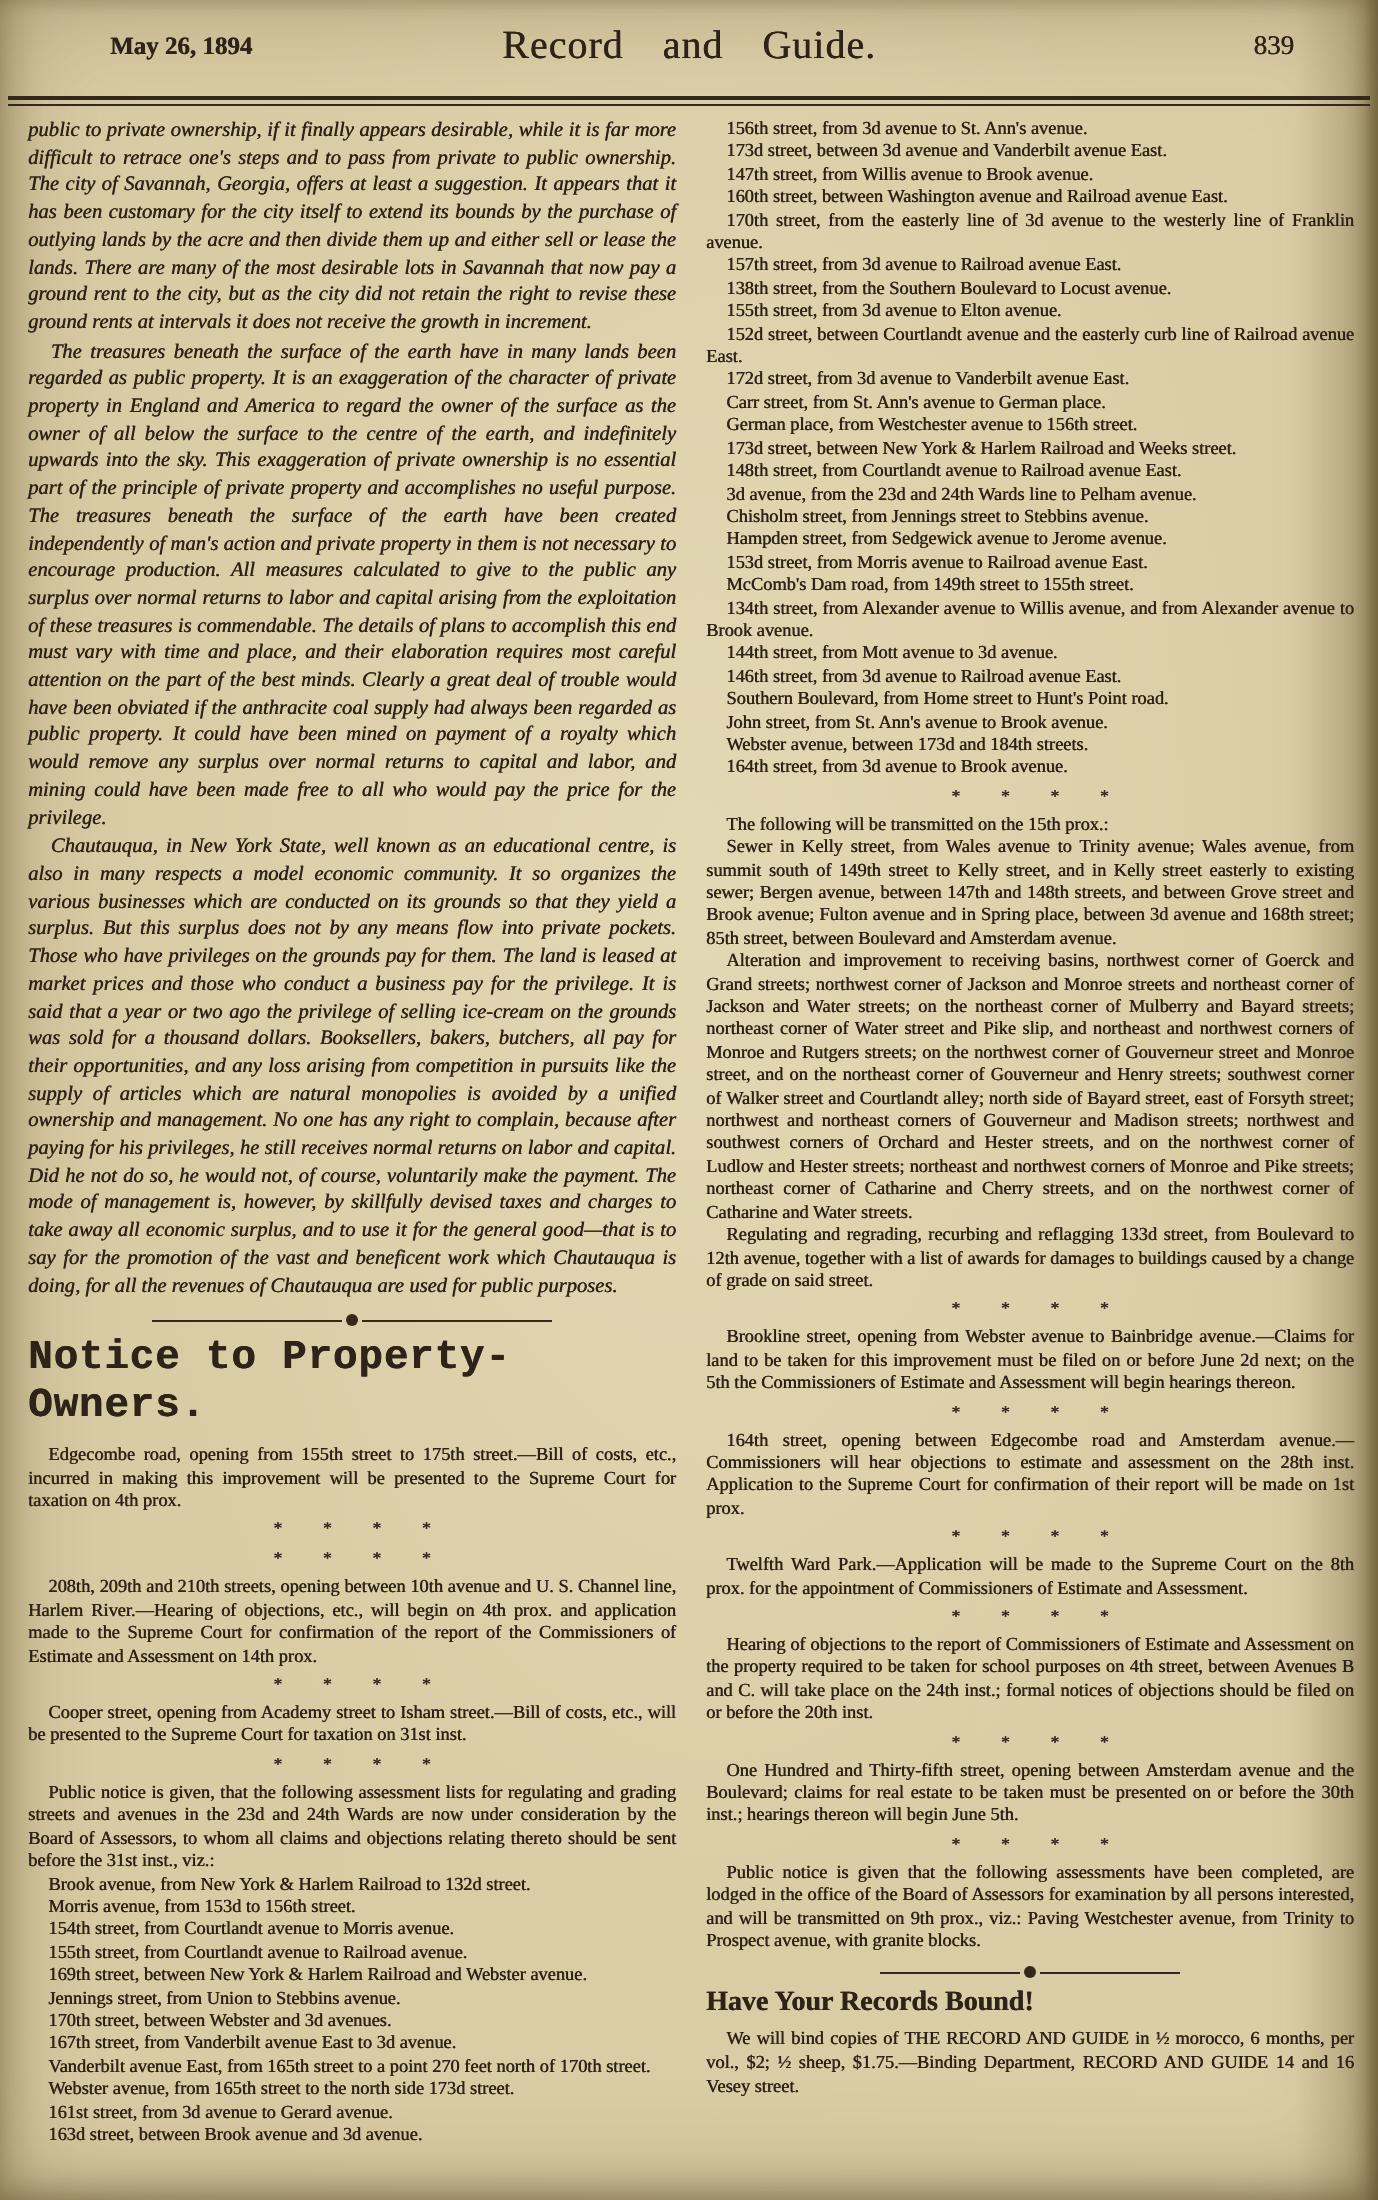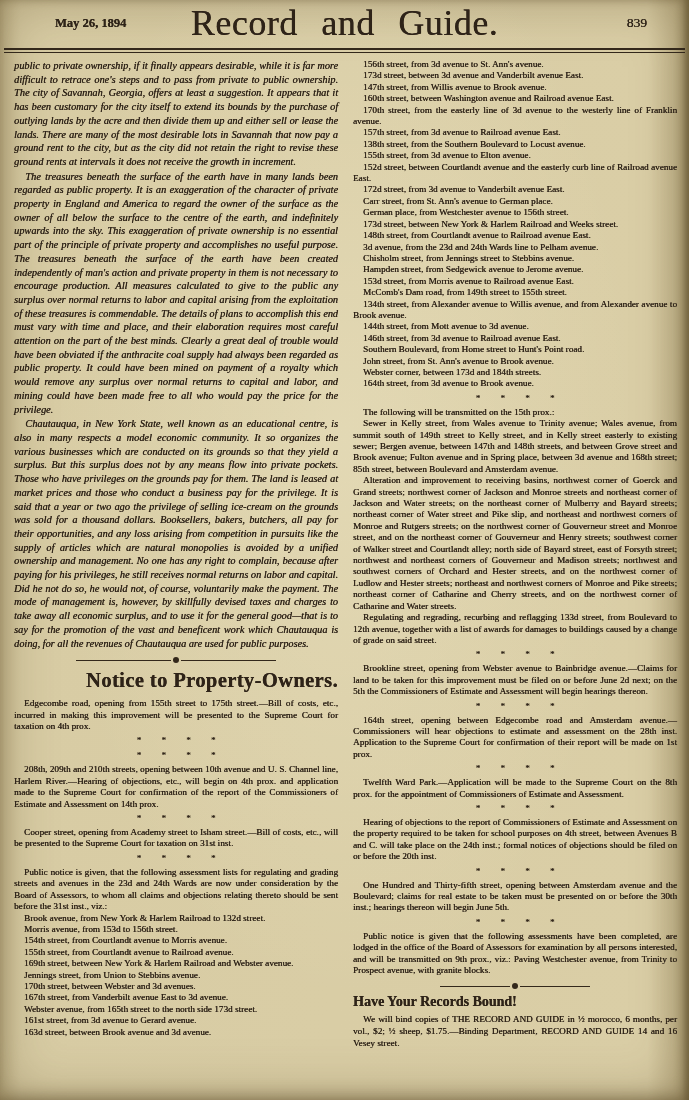--- a/index.html
+++ b/index.html
@@ -13,43 +13,43 @@
       #d8cca4;
     box-shadow: inset 0 0 55px rgba(95,75,40,.38), inset -6px 0 10px rgba(80,62,30,.35), inset 0 -8px 14px rgba(80,62,30,.25);
     overflow:hidden;
     color:#2e2318;
     font-family:"Liberation Serif", serif;
     text-shadow: .25px 0 0 currentColor;
   }
   
   .masthead { position:relative; height:38px; padding-top:8px; }
   .masthead .date { position:absolute; left:55px; top:16px; font-size:12.5px; font-weight:bold; }
-  .masthead .title { text-align:center; font-size:36px; line-height:30px; word-spacing:14px; letter-spacing:.5px; }
+  .masthead .title { text-align:center; font-size:20px; line-height:30px; word-spacing:14px; letter-spacing:.5px; }
   .masthead .pageno { position:absolute; right:42px; top:15px; font-size:13.5px; font-weight:normal; }
   .rule2 { margin:2px 4px 0 4px; border-top:2.2px solid #33281b; border-bottom:1px solid #33281b; height:2px; }
   
   .cols { display:flex; gap:15px; padding:6px 12px 0 14px; }
   .col { flex:1 1 0; min-width:0; text-align:justify; }
   
   .ep { margin:0 0 1px 0; font-size:10.3px; line-height:13.7px;font-style:italic; }
   .ep + .ep { text-indent:1.1em; }
   
   .small p { font-size:9.2px; line-height:11.4px; margin:0; }
   .np { text-indent:1.1em; margin:0; }
   .street { text-indent:1.1em; margin:0; }
   .stars { text-align:center; font-size:9px; letter-spacing:9px; line-height:13px; margin:2px 0 2px 9px; text-indent:0; }
   .stars:empty { display:none; }
   
   .divider { display:flex; align-items:center; justify-content:center; margin:7px auto 5px auto; width:200px; }
   .divider .line { flex:1; border-top:1.3px solid #33281b; }
   .divider .dot { width:6px; height:6px; background:#33281b; border-radius:50%; margin:0 2px; }
   .notice-heading {
-    font-family:Liberation Serif, serif;
+    font-family:Liberation Mono, monospace;
     font-weight:bold; font-size:20.5px; line-height:24px;
-    text-align:right; letter-spacing:.4px; margin:2px 0 6px 0;
+    text-align:left; letter-spacing:.4px; margin:2px 0 6px 0;
   }
   .records-heading { font-size:14px; font-weight:bold; margin:3px 0 4px 0; }
   .records-text { font-size:9.2px; line-height:11.6px; text-indent:1.1em; margin:0; }
   .notice-block { margin:0; }
 </style>
 </head>
 <body>
 
 <div class="page">
 
@@ -119,20 +119,21 @@
 
           <p class="street">169th street, between New York &amp; Harlem Railroad and Webster avenue.</p>
 
 
           <p class="street">Jennings street, from Union to Stebbins avenue.</p>
 
           <p class="street">170th street, between Webster and 3d avenues.</p>
 
           <p class="street">167th street, from Vanderbilt avenue East to 3d avenue.</p>
 
+          <p class="street">Vanderbilt avenue East, from 165th street to a point 270 feet north of 170th street.</p>
 
           <p class="street">Webster avenue, from 165th street to the north side 173d street.</p>
 
           <p class="street">161st street, from 3d avenue to Gerard avenue.</p>
 
           <p class="street">163d street, between Brook avenue and 3d avenue.</p>
         </div>
     </div>
 
     <div class="col">
@@ -179,21 +180,21 @@
           <p class="street">134th street, from Alexander avenue to Willis avenue, and from Alexander avenue to Brook avenue.</p>
 
           <p class="street">144th street, from Mott avenue to 3d avenue.</p>
 
           <p class="street">146th street, from 3d avenue to Railroad avenue East.</p>
 
           <p class="street">Southern Boulevard, from Home street to Hunt's Point road.</p>
 
           <p class="street">John street, from St. Ann's avenue to Brook avenue.</p>
 
-          <p class="street">Webster corner, between 173d and 184th streets.</p>
+          <p class="street">Webster avenue, between 173d and 184th streets.</p>
 
           <p class="street">164th street, from 3d avenue to Brook avenue.</p>
 
         </div>
 
       <div class="small notice-block">
 
           <div class="notice">
             <div class="stars">* * * *</div>
             <p class="np">The following will be transmitted on the 15th prox.:</p>

